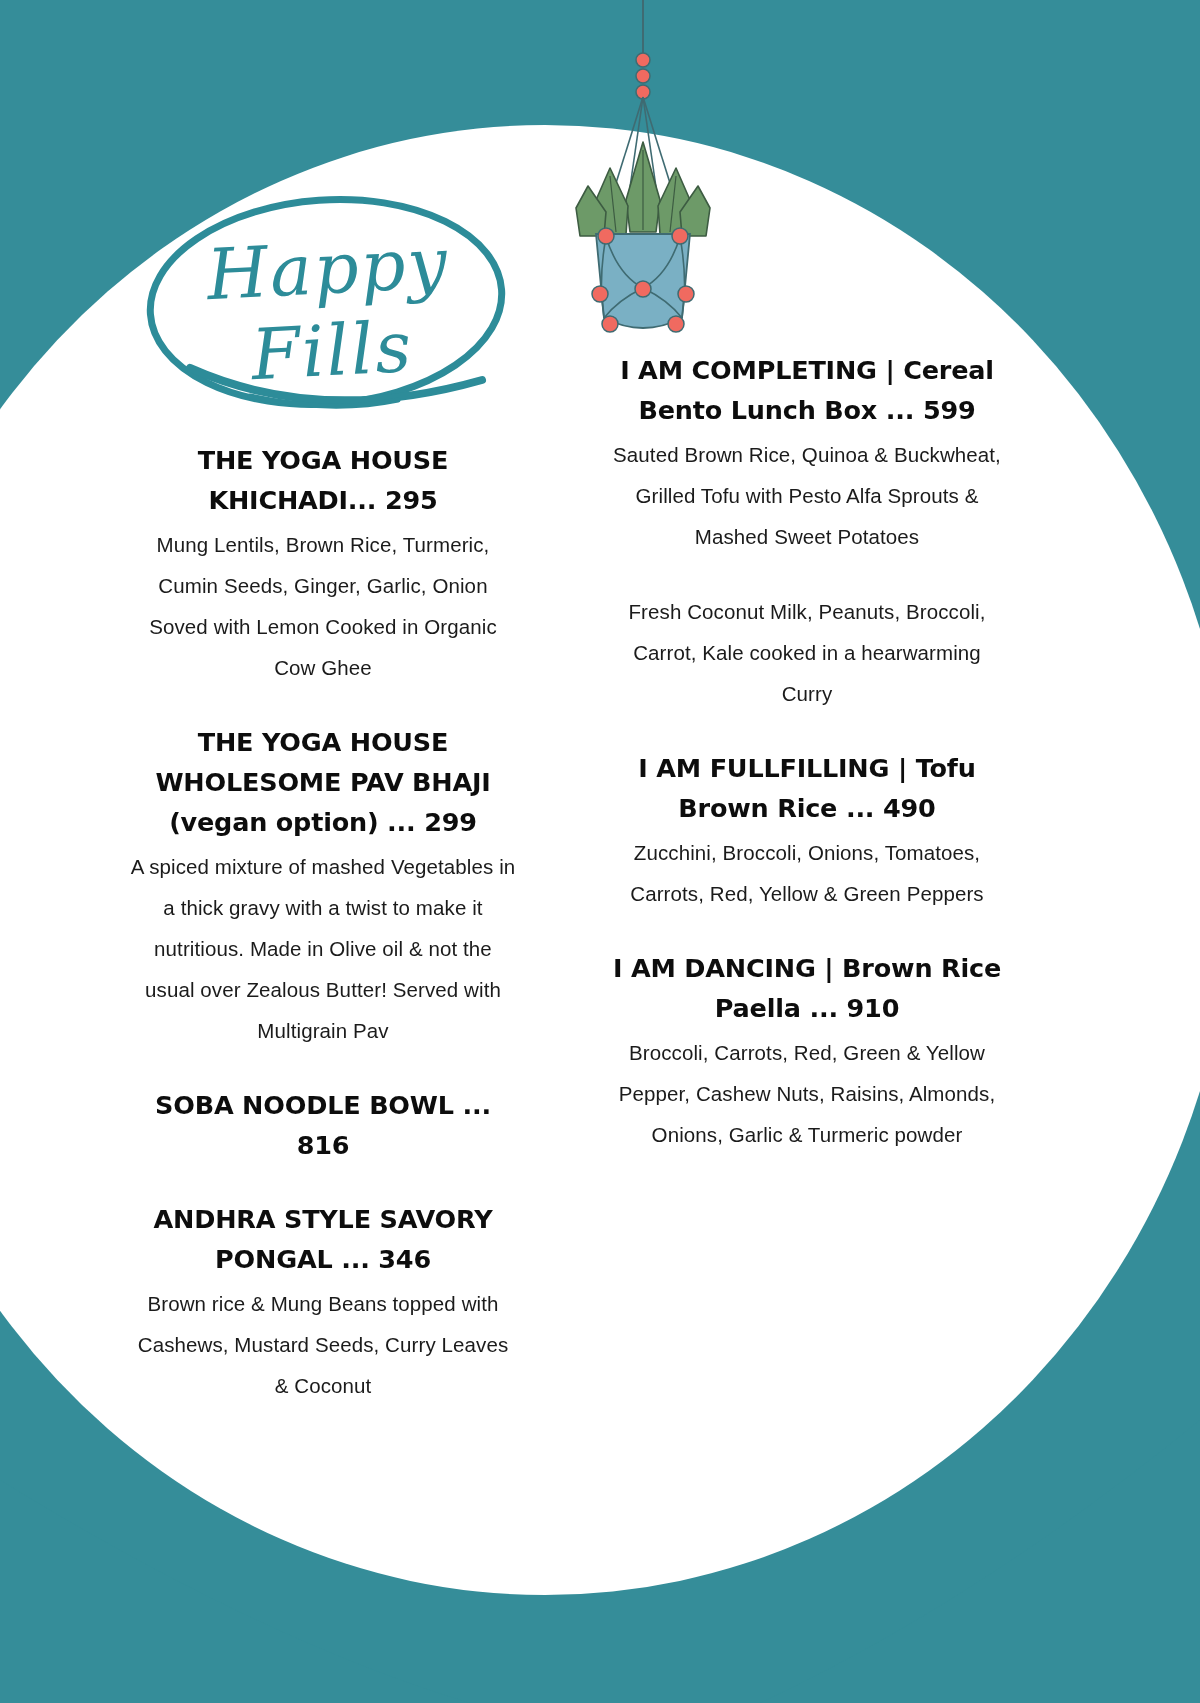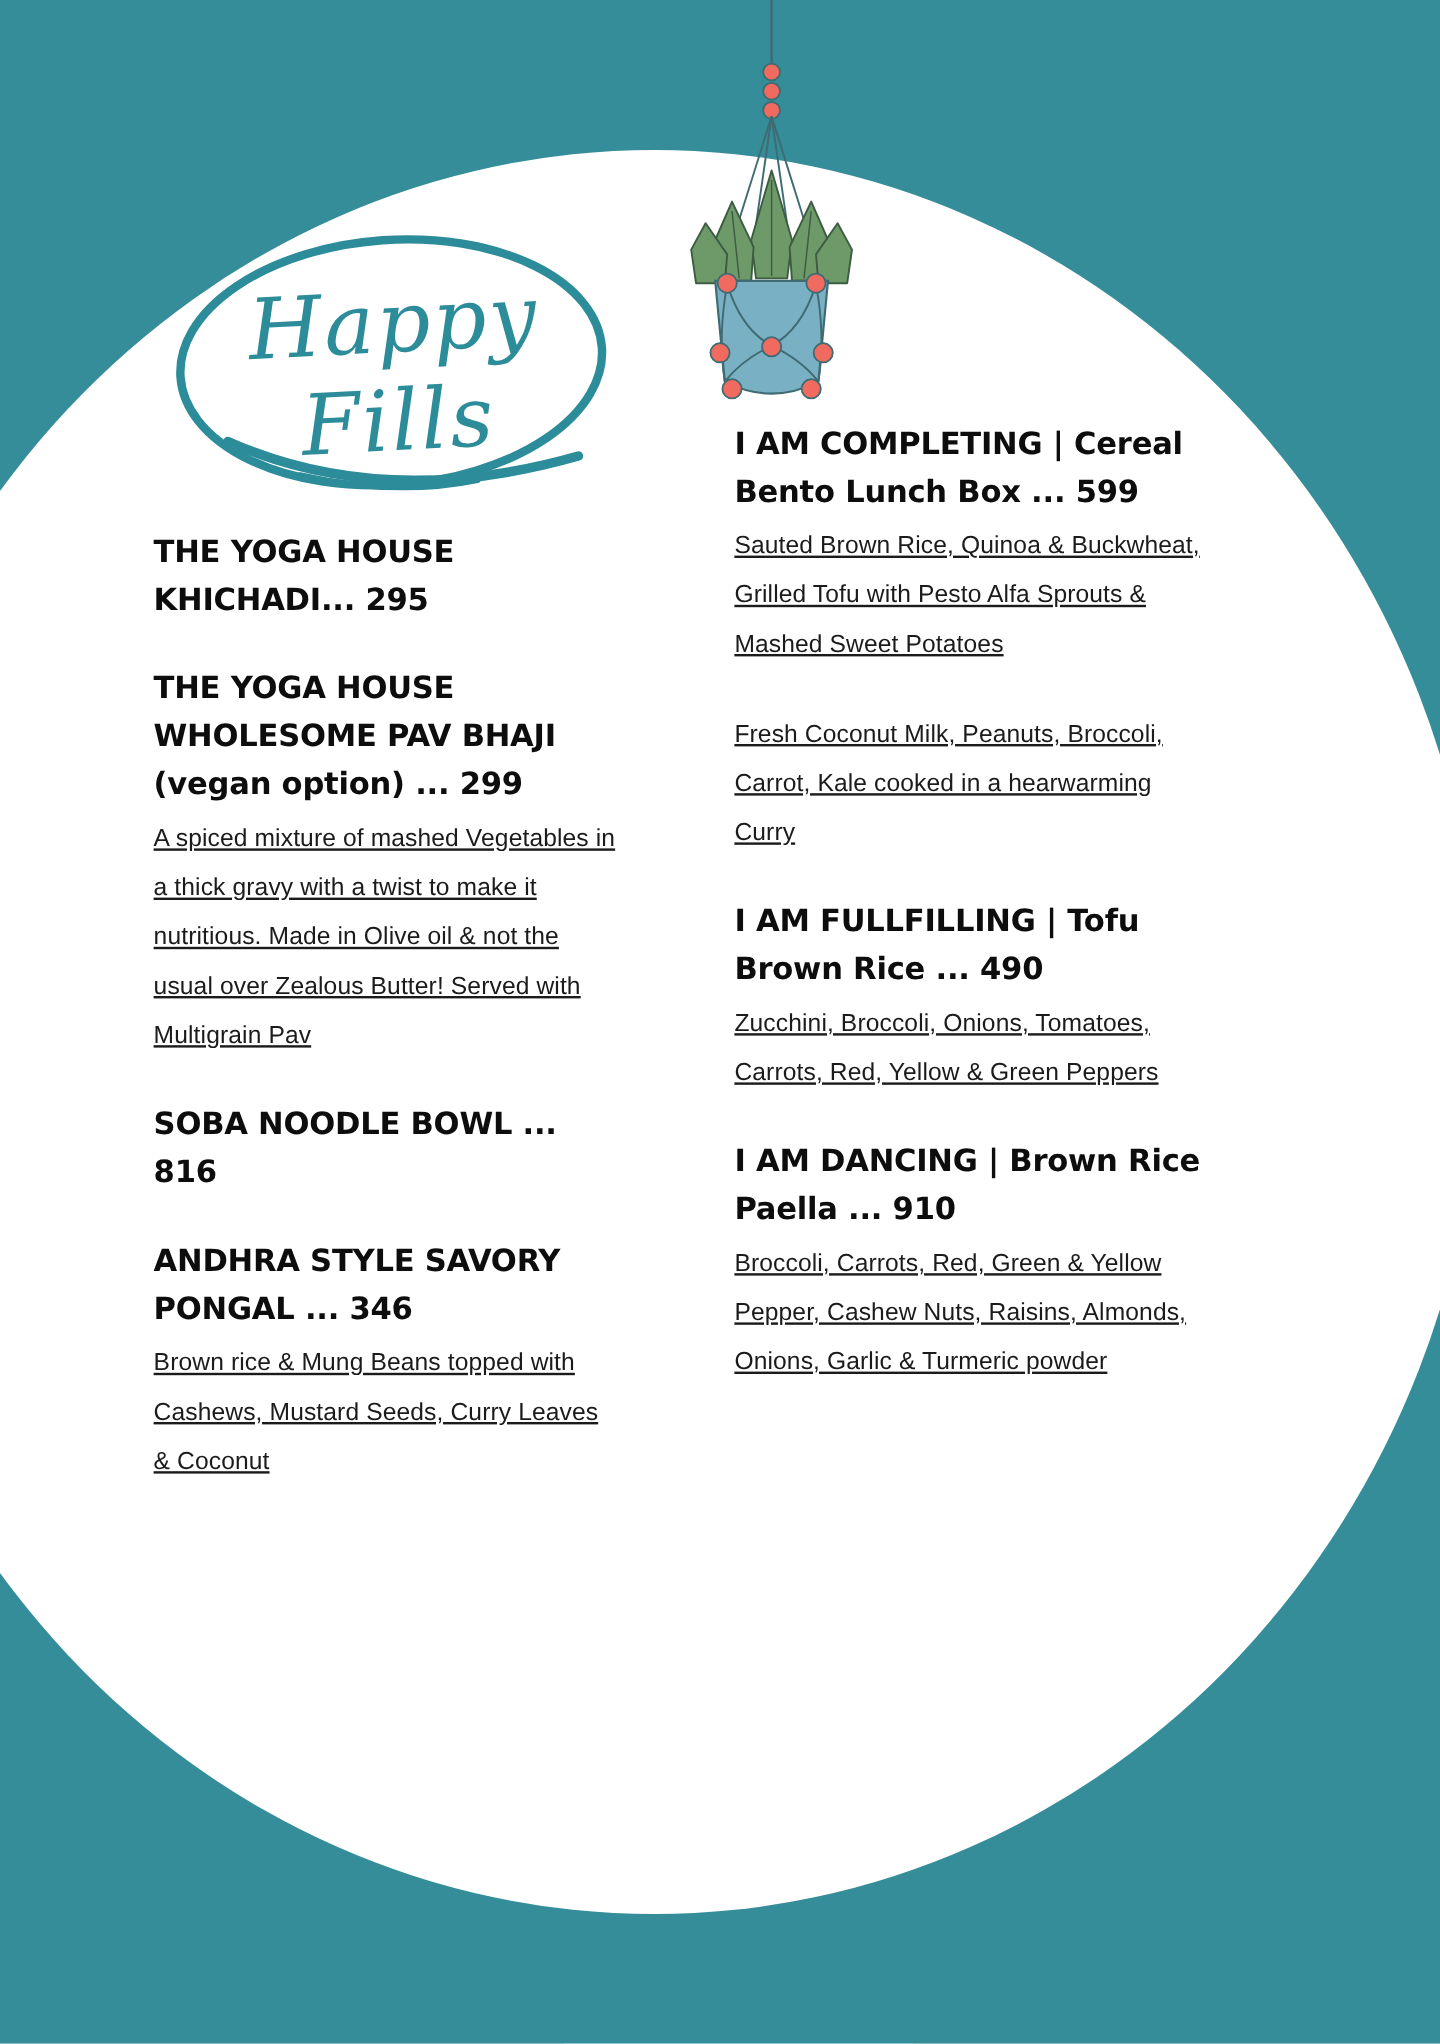--- a/index.html
+++ b/index.html
@@ -65,40 +65,39 @@
   .col-left {
     left: 128px;
     top: 440px;
     width: 390px;
   }
   .col-right {
     left: 612px;
     top: 350px;
     width: 390px;
   }
-  .menu-item { margin-bottom: 34px; }
+  .menu-item { margin-bottom: 34px; text-align: center; }
   .menu-item:last-child { margin-bottom: 0; }
   .item-title {
     font-family: "DejaVu Sans", sans-serif;
     font-weight: bold;
     font-size: 25.5px;
     line-height: 40px;
     color: #0d0d0d;
     letter-spacing: -0.2px;
     margin: 0 0 4px 0;
   }
   .item-desc {
     font-family: "Liberation Sans", sans-serif;
     font-weight: 300;
     font-size: 20.5px;
     line-height: 41px;
     color: #1b1b1b;
     margin: 0;
     letter-spacing: 0.1px;
-    text-decoration: underline;
   }
 </style>
 </head>
 <body>
 
 <div id="page">
 
   <svg class="bg-svg" viewBox="0 0 1200 1703" preserveAspectRatio="none">
     <rect x="0" y="0" width="1200" height="1703" fill="#358d99"></rect>
     <ellipse cx="545" cy="860" rx="690" ry="735" fill="#ffffff"></ellipse>
@@ -157,20 +156,21 @@
       <ellipse cx="196" cy="112" rx="176" ry="102" fill="none" stroke="#2d8c99" stroke-width="7" transform="rotate(-4 196 112)"></ellipse>
       <path d="M60 178 Q190 236 352 190" fill="none" stroke="#2d8c99" stroke-width="8" stroke-linecap="round"></path>
       <path d="M120 206 Q200 224 268 210" fill="none" stroke="#2d8c99" stroke-width="5" stroke-linecap="round"></path>
     </svg>
     <div class="logo-text">Happy Fills</div>
   </div>
 
   <div class="col col-left">
     <div class="menu-item">
       <div class="item-title">THE YOGA HOUSE KHICHADI... 295</div>
+      <div class="item-desc">Mung Lentils, Brown Rice, Turmeric, Cumin Seeds, Ginger, Garlic, Onion Soved with Lemon Cooked in Organic Cow Ghee</div>
     </div>
     <div class="menu-item">
       <div class="item-title">THE YOGA HOUSE WHOLESOME PAV BHAJI (vegan option) ... 299</div>
       <div class="item-desc">A spiced mixture of mashed Vegetables in a thick gravy with a twist to make it nutritious. Made in Olive oil &amp; not the usual over Zealous Butter! Served with Multigrain Pav</div>
     </div>
     <div class="menu-item">
       <div class="item-title">SOBA NOODLE BOWL ... 816</div>
     </div>
     <div class="menu-item">
       <div class="item-title">ANDHRA STYLE SAVORY PONGAL ... 346</div>

